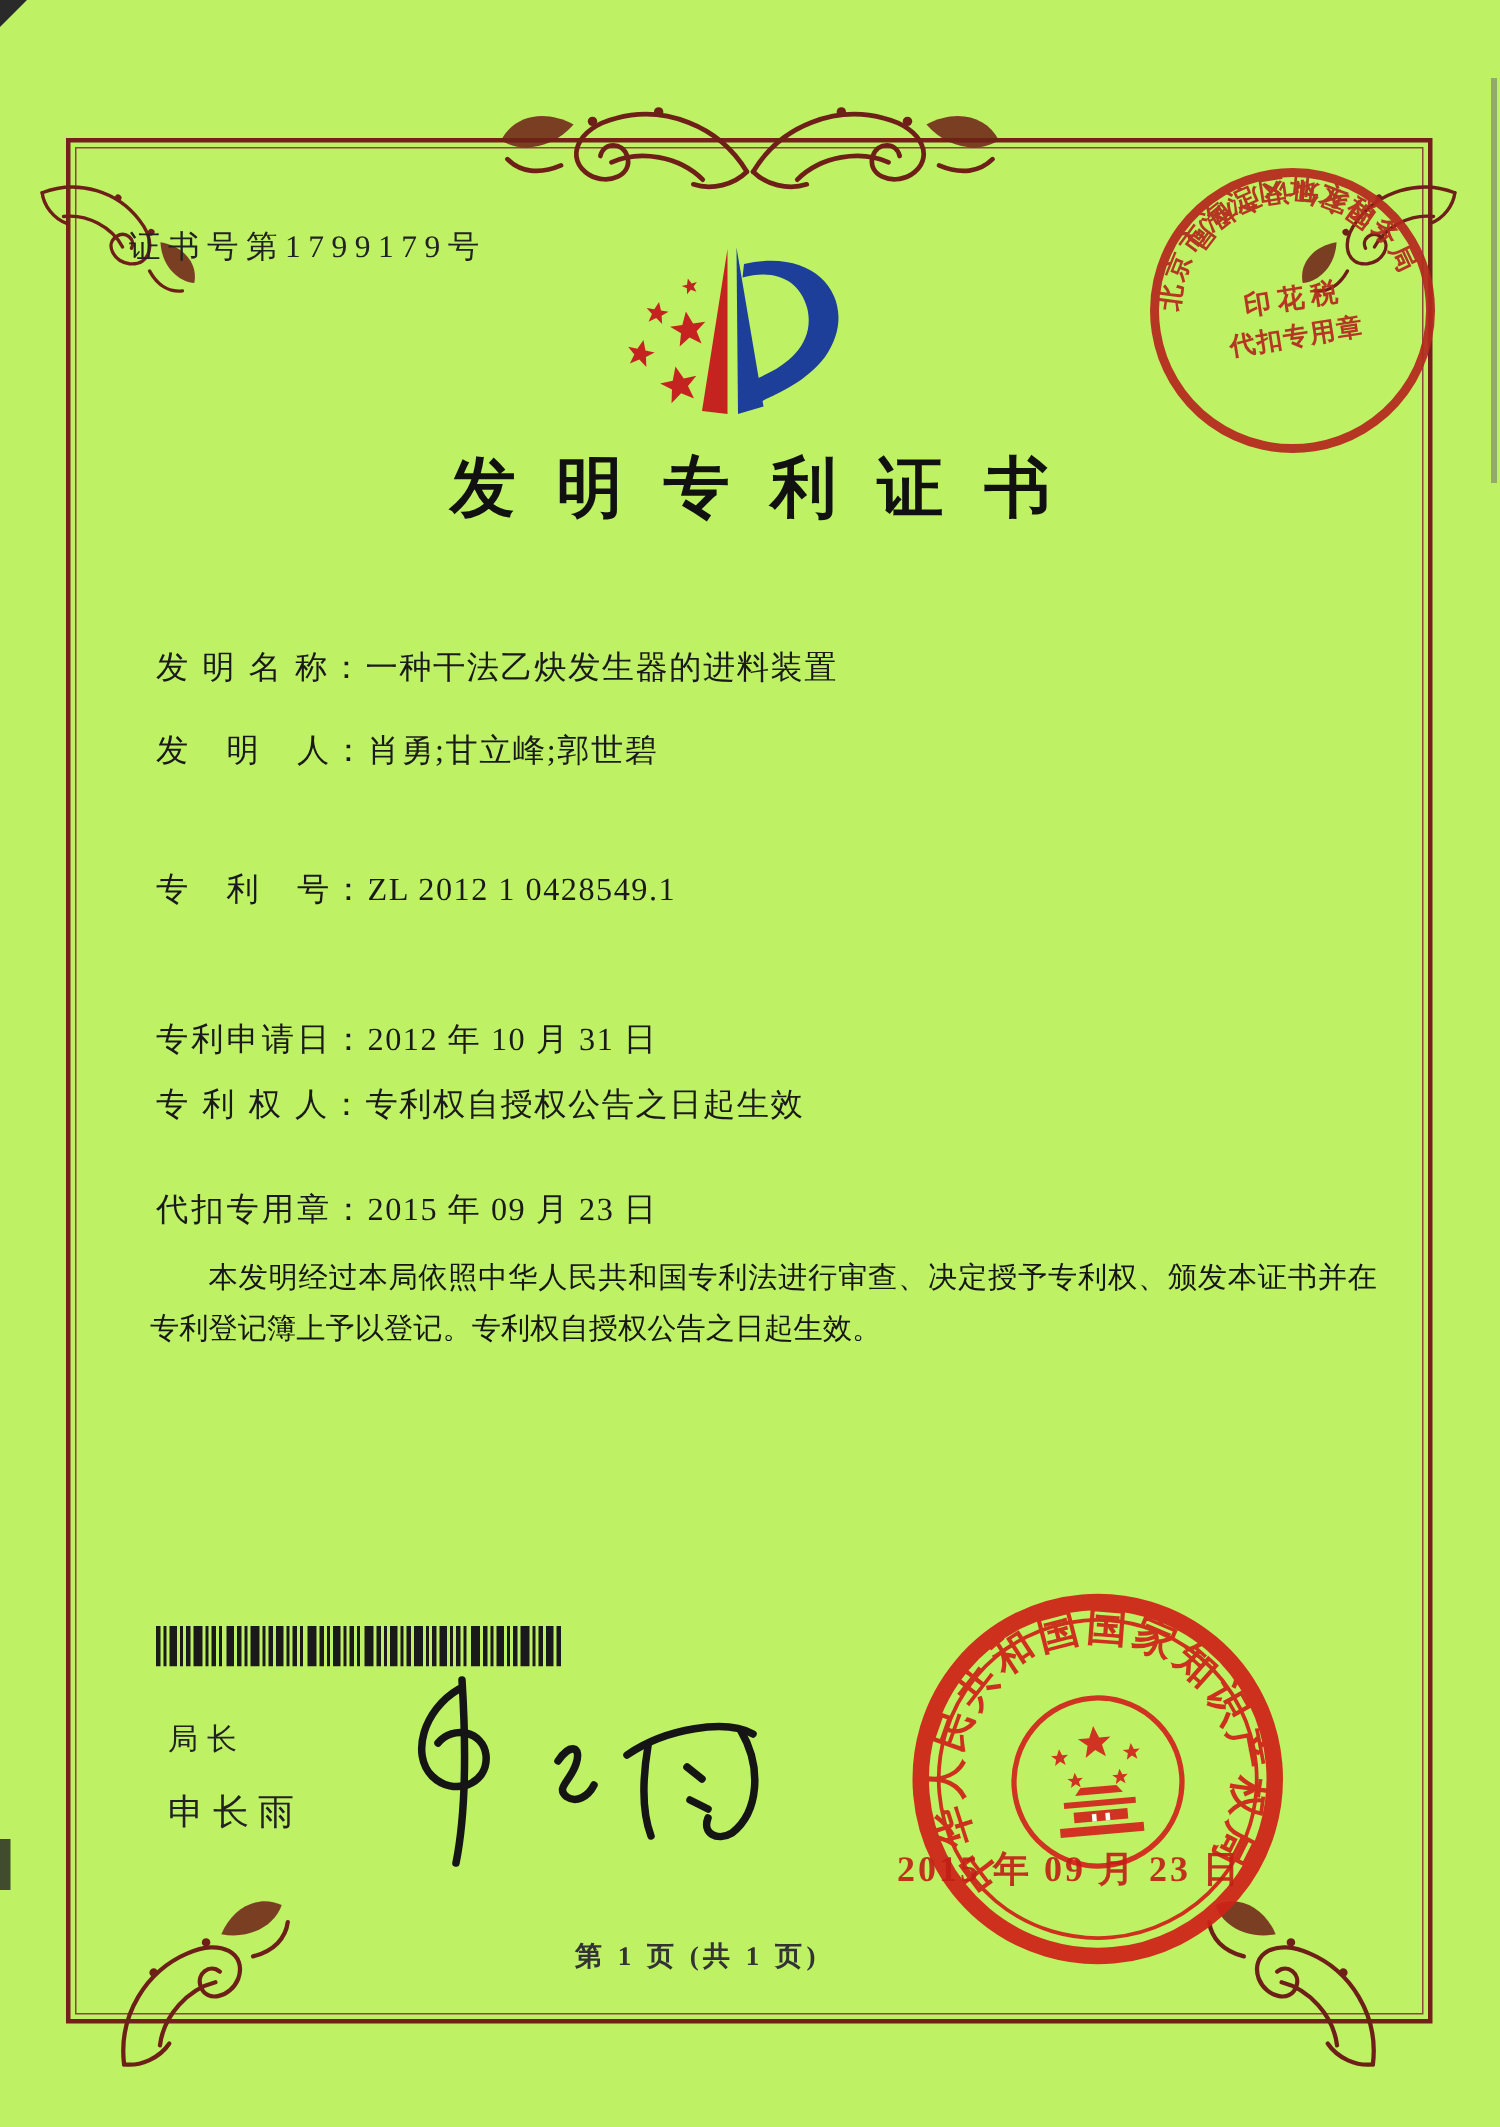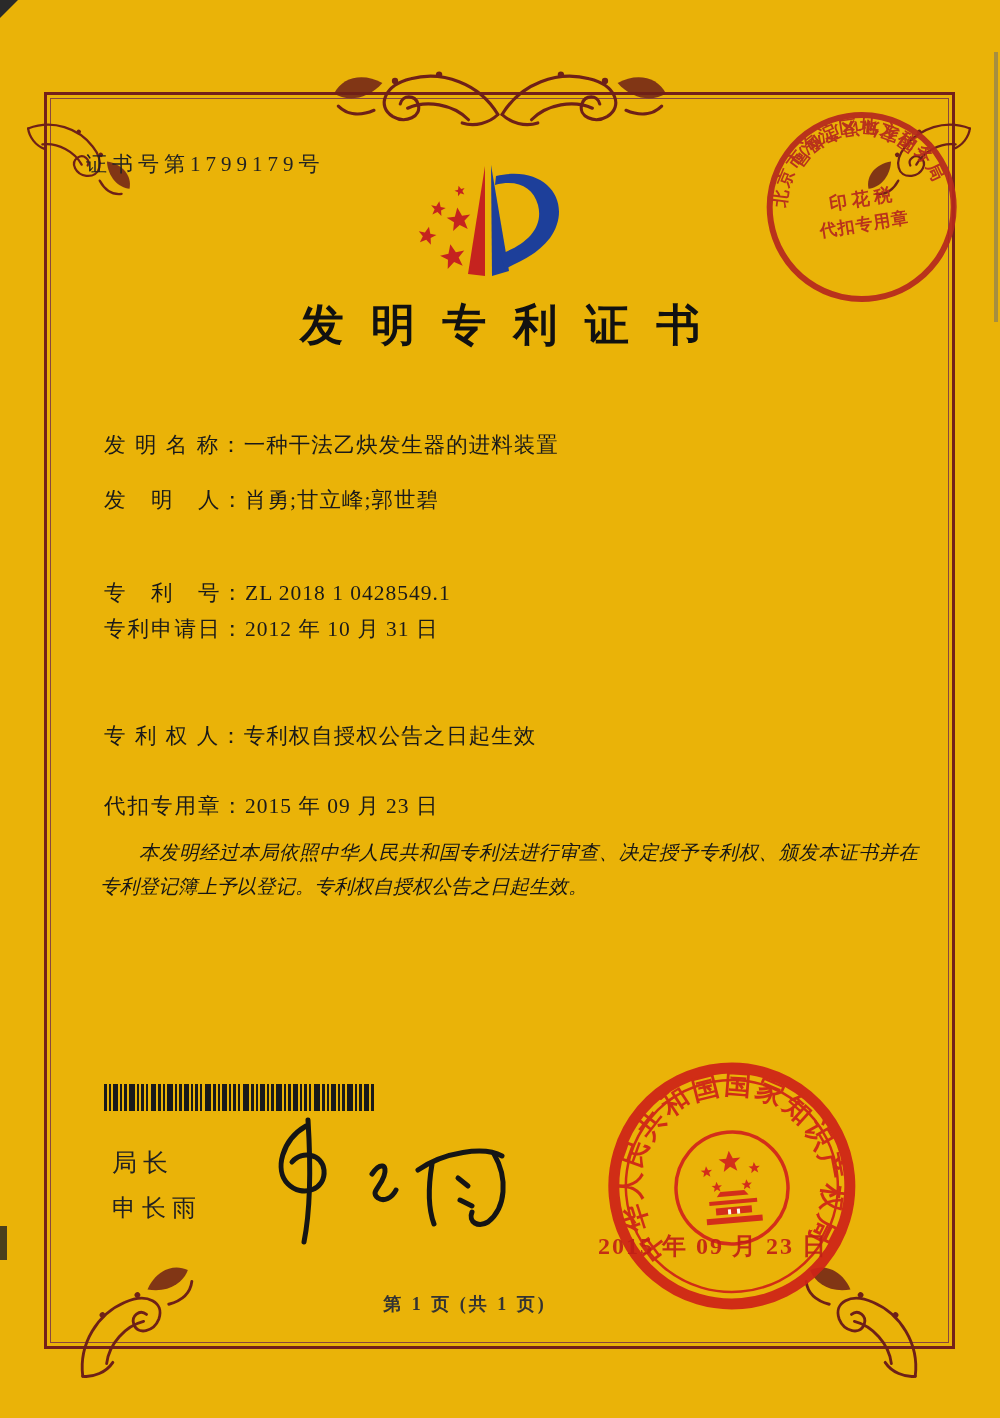--- a/index.html
+++ b/index.html
@@ -1,48 +1,48 @@
 <!DOCTYPE html>
 <html><head>
 <meta charset="utf-8">
 <style>
   html,body{margin:0;padding:0;background:#e8e6e2;}
   .page{
     position:relative;width:1000px;height:1418px;margin:0 auto;
-    background:#eab308;overflow:hidden;
+    background:#bef264;overflow:hidden;
     font-family:"Liberation Serif","DejaVu Serif",serif;
     color:#1d1d1d;
   }
   
   .frame{position:absolute;left:44px;top:92px;width:905px;height:1251px;
     border:3px solid #74211a;}
   .frame-inner{position:absolute;left:3px;top:3px;right:3px;bottom:3px;
     border:1px solid #8a473d;}
   .ornaments{position:absolute;left:0;top:0;width:1000px;height:1418px;pointer-events:none;}
 
   .cert-no{position:absolute;left:86px;top:150px;font-size:21px;letter-spacing:5px;color:#222;}
   .logo{position:absolute;left:388px;top:148px;}
   .tax-stamp{position:absolute;left:756px;top:106px;transform:rotate(-9deg);opacity:.92;}
 
   .title{position:absolute;left:0;top:296px;width:1000px;text-align:center;
     font-size:44px;font-weight:bold;letter-spacing:.62em;text-indent:.62em;color:#111;}
 
   .fields{position:absolute;left:104px;top:0;width:840px;}
   .field{position:absolute;left:0;font-size:21.5px;white-space:nowrap;color:#1a1a1a;}
-  .f0{top:430px}.f1{top:485px}.f2{top:578px}.f3{top:614px}.f4{top:721px}.f5{top:791px}
+  .f0{top:430px}.f1{top:485px}.f2{top:578px}.f3{top:678px}.f4{top:721px}.f5{top:791px}
   .field .lbl{letter-spacing:2px;}
   .field .val{letter-spacing:1px;}
 
   .body-text{position:absolute;left:100px;top:836px;width:818px;
-    font-size:19.5px;line-height:34px;text-align:justify;color:#161616;font-style:italic;}
+    font-size:19.5px;line-height:34px;text-align:justify;color:#161616;}
   .body-text p{margin:0;text-indent:2em;}
 
   .barcode{position:absolute;left:104px;top:1084px;}
 
-  .signer-title{position:absolute;left:112px;top:1146px;font-size:25px;letter-spacing:6px;
+  .signer-title{position:absolute;left:112px;top:1146px;font-size:20px;letter-spacing:6px;
     font-family:"Liberation Sans","DejaVu Sans",sans-serif;color:#222;}
   .signer-name{position:absolute;left:112px;top:1192px;font-size:24px;letter-spacing:6px;
     font-family:"Liberation Sans","DejaVu Sans",sans-serif;color:#222;text-align:center;}
   .signature{position:absolute;left:222px;top:1112px;}
 
   .office-seal{position:absolute;left:576px;top:1060px;transform:rotate(-5deg);opacity:.93;}
   .seal-date{position:absolute;left:598px;top:1230px;font-size:24px;color:#c01f16;
     letter-spacing:2px;white-space:nowrap;z-index:5;font-weight:bold;opacity:.9;}
 
   .footer{position:absolute;left:0;top:1292px;width:930px;text-align:center;
@@ -124,21 +124,21 @@
   <div class="title">发明专利证书</div>
 
   <div class="fields">
     <div class="field f0">
       <span class="lbl">发 明 名 称：</span><span class="val">一种干法乙炔发生器的进料装置</span>
     </div>
     <div class="field f1">
       <span class="lbl">发　明　人：</span><span class="val">肖勇;甘立峰;郭世碧</span>
     </div>
     <div class="field f2">
-      <span class="lbl">专　利　号：</span><span class="val">ZL 2018 1 0428549.1</span>
+      <span class="lbl">专　利　号：</span><span class="val">ZL 2012 1 0428549.1</span>
     </div>
     <div class="field f3">
       <span class="lbl">专利申请日：</span><span class="val">2012 年 10 月 31 日</span>
     </div>
     <div class="field f4">
       <span class="lbl">专 利 权 人：</span><span class="val">专利权自授权公告之日起生效</span>
     </div>
     <div class="field f5">
       <span class="lbl">代扣专用章：</span><span class="val">2015 年 09 月 23 日</span>
     </div>

